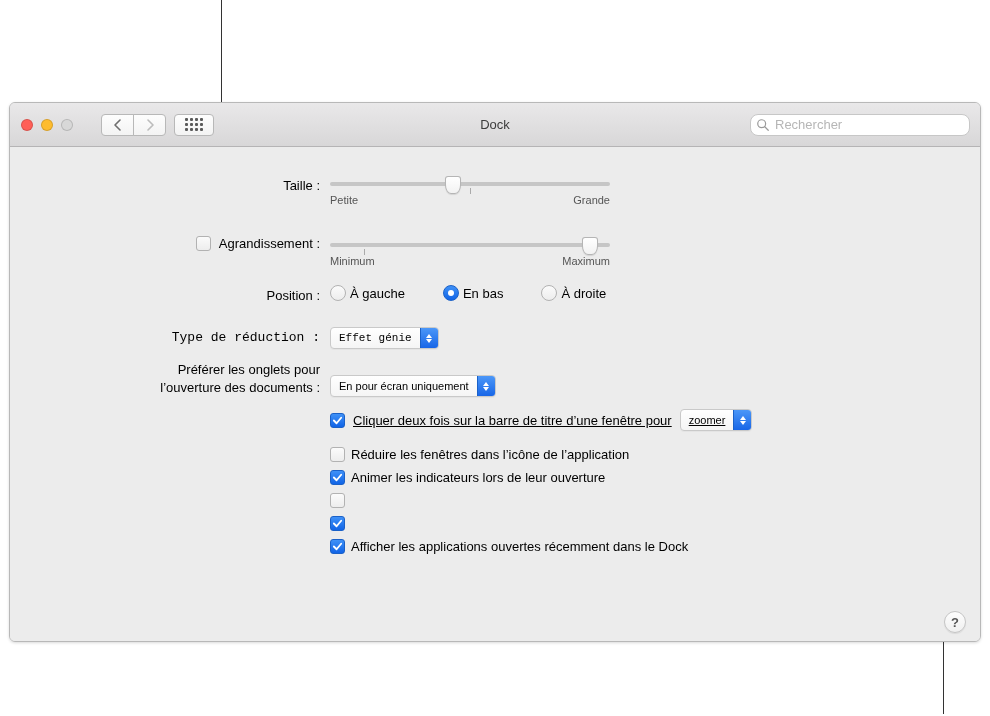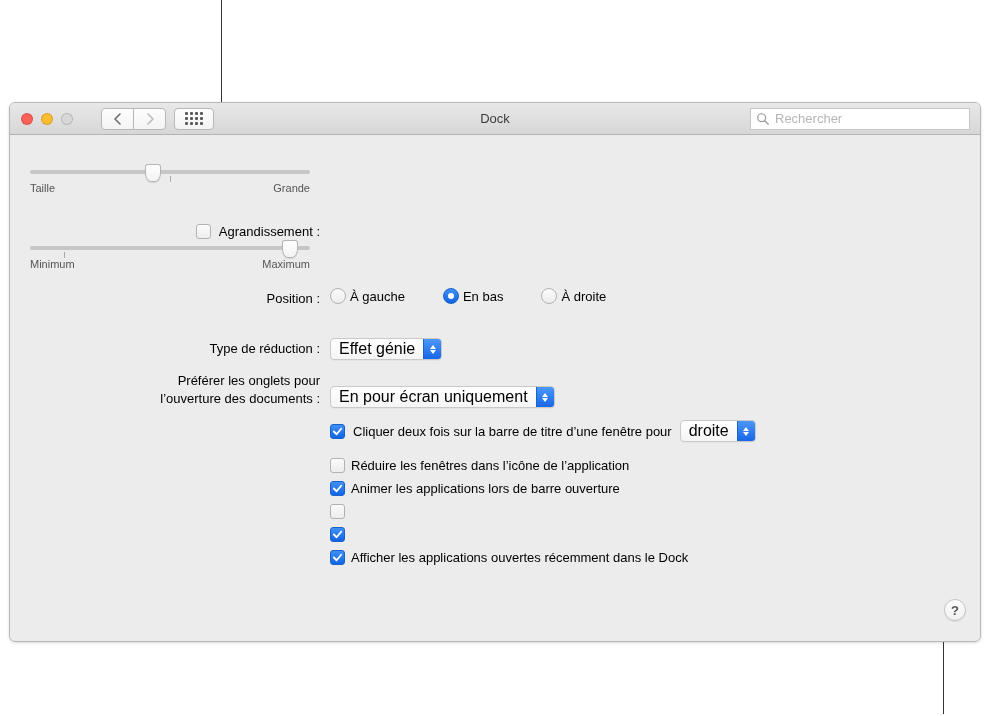--- a/index.html
+++ b/index.html
@@ -25,21 +25,21 @@
     top: 102px;
     width: 972px;
     height: 540px;
     border: 1px solid #b8b8b8;
     border-radius: 6px;
     background: linear-gradient(#ececec, #ececec);
     box-shadow: 0 1px 3px rgba(0,0,0,0.15);
     overflow: hidden;
   }
   .titlebar {
-    height: 32px;
+    height: 44px;
     background: linear-gradient(#e9e8e9, #d8d7d8);
     border-bottom: 1px solid #b5b4b5;
     display: flex;
     align-items: center;
     position: relative;
   }
   .traffic-lights {
     display: flex;
     gap: 8px;
     margin-left: 11px;
@@ -98,21 +98,21 @@
 
   .search-wrap {
     margin-left: auto;
     margin-right: 10px;
     position: relative;
   }
   .search-input {
     width: 220px;
     height: 22px;
     border: 1px solid #c7c7c7;
-    border-radius: 0;
+    border-radius: 8px;
     background: #fff;
     padding: 0 8px 0 24px;
     font-size: 13px;
     color: #333;
   }
   .search-input::placeholder { color: #b6b6b6; }
   .search-icon-svg {
     position: absolute;
     left: 6px; top: 4px;
     width: 14px; height: 14px;
@@ -227,21 +227,21 @@
     align-items: center;
     height: 22px;
     border: 1px solid #c9c9c9;
     border-radius: 4px;
     background: linear-gradient(#ffffff, #f5f5f5);
     overflow: hidden;
     box-shadow: 0 1px 0 rgba(0,0,0,0.03);
   }
   .mac-select .sel-label {
     padding: 0 8px;
-    font-size: 16px;
+    font-size: 11px;
     white-space: nowrap;
   }
   .mac-select .sel-arrows {
     width: 18px;
     align-self: stretch;
     background: linear-gradient(#4b97f8, #1866e7);
     border-left: 1px solid #1a61c8;
     display: flex;
     flex-direction: column;
     align-items: center;
@@ -257,21 +257,21 @@
   .sel-arrows .tri-down { border-top: 4px solid #fff; }
 
   .checkbox-list {
     display: flex;
     flex-direction: column;
     gap: 8px;
     margin-left: 300px;
     margin-top: 4px;
   }
   .checkbox-list .check-wrap { align-items: center; }
-  .inline-row { display: flex; align-items: center; gap: 8px; flex-wrap: nowrap; }
+  .inline-row { display: flex; align-items: center; gap: 8px; flex-wrap: nowrap; text-decoration: underline; }
 
   .help-btn {
     position: absolute;
     right: 14px;
     bottom: 12px;
     width: 22px; height: 22px;
     border-radius: 50%;
     border: 1px solid #c5c5c5;
     background: linear-gradient(#fdfdfd, #f0f0f0);
     display: flex; align-items: center; justify-content: center;
@@ -327,35 +327,36 @@
         <circle cx="6.5" cy="6.5" r="4.5" stroke="currentColor" stroke-width="1.4" fill="none"></circle>
         <line x1="10" y1="10" x2="14" y2="14" stroke="currentColor" stroke-width="1.4" stroke-linecap="round"></line>
       </svg>
       <input class="search-input" placeholder="Rechercher" style="">
     </div>
   </div>
 
   <div class="pane">
 
     <div class="row">
+      <div class="label-col">Taille :</div>
       <div class="control-col">
         <div class="slider-wrap">
           <div class="slider-track">
             <div class="tick-mark" style="left:50%"></div>
             <div class="slider-thumb" id="size-thumb" style="left: 44%;"></div>
           </div>
           <div class="slider-ticks">
-            <span>Taille</span>
+            <span>Petite</span>
             <span>Grande</span>
           </div>
         </div>
       </div>
     </div>
 
-    <div class="row" style="margin-top:30px;flex-direction:column;">
+    <div class="row" style="margin-top:30px;">
       <div class="label-col" style="display:flex;align-items:center;justify-content:flex-end;gap:8px;padding-top:0;">
         <span class="mac-checkbox" id="mag-check">
           
         </span>
         <span>Agrandissement :</span>
       </div>
       <div class="control-col">
         <div class="slider-wrap">
           <div class="slider-track">
             <div class="tick-mark" style="left:12%"></div>
@@ -382,21 +383,21 @@
               <div class="radio-label">En bas</div>
             </div>
             <div class="radio-item">
               <div class="mac-radio"></div>
               <div class="radio-label">À droite</div>
             </div>
           </div>
       </div>
     </div>
 
-    <div class="row" style="margin-top:32px;">
+    <div class="row" style="margin-top:24px;font-family:Liberation Mono, monospace;">
       <div class="label-col">Type de réduction :</div>
       <div class="control-col">
         <div class="mac-select">
           <span class="sel-label">Effet génie</span>
           <span class="sel-arrows">
               <span class="tri-up"></span>
               <span class="tri-down"></span>
             </span>
         </div>
       </div>
@@ -420,39 +421,39 @@
 
     <div class="checkbox-list" style="margin-top:12px;">
       <div class="inline-row">
         <span class="mac-checkbox checked" id="dbl-check">
           <svg viewBox="0 0 12 12">
               <path d="M2 6 L5 9 L10 3" stroke="currentColor" stroke-width="2" fill="none" stroke-linecap="round" stroke-linejoin="round"></path>
             </svg>
         </span>
         <span>Cliquer deux fois sur la barre de titre d’une fenêtre pour</span>
         <div class="mac-select">
-          <span class="sel-label">droite</span>
+          <span class="sel-label">zoomer</span>
           <span class="sel-arrows">
               <span class="tri-up"></span>
               <span class="tri-down"></span>
             </span>
         </div>
       </div>
       <div id="cb-list" style="display: flex; flex-direction: column; gap: 8px; margin-top: 8px;">
           <div class="check-wrap">
             <span class="mac-checkbox"></span>
             <span>Réduire les fenêtres dans l’icône de l’application</span>
           </div>
           <div class="check-wrap">
             <span class="mac-checkbox checked">
               <svg viewBox="0 0 12 12">
                 <path d="M2 6 L5 9 L10 3" stroke="currentColor" stroke-width="2" fill="none" stroke-linecap="round" stroke-linejoin="round"></path>
               </svg>
             </span>
-            <span>Animer les applications lors de barre ouverture</span>
+            <span>Animer les indicateurs lors de leur ouverture</span>
           </div>
           <div class="check-wrap">
             <span class="mac-checkbox"></span>
           </div>
           <div class="check-wrap">
             <span class="mac-checkbox checked">
               <svg viewBox="0 0 12 12">
                 <path d="M2 6 L5 9 L10 3" stroke="currentColor" stroke-width="2" fill="none" stroke-linecap="round" stroke-linejoin="round"></path>
               </svg>
             </span>

